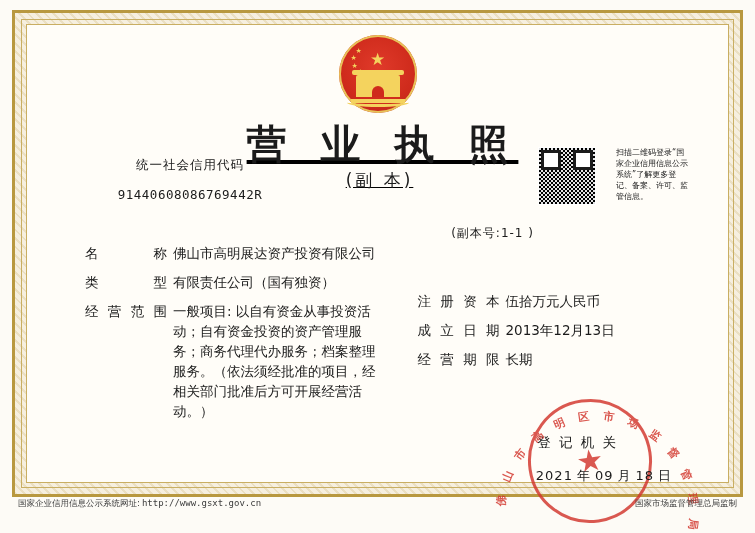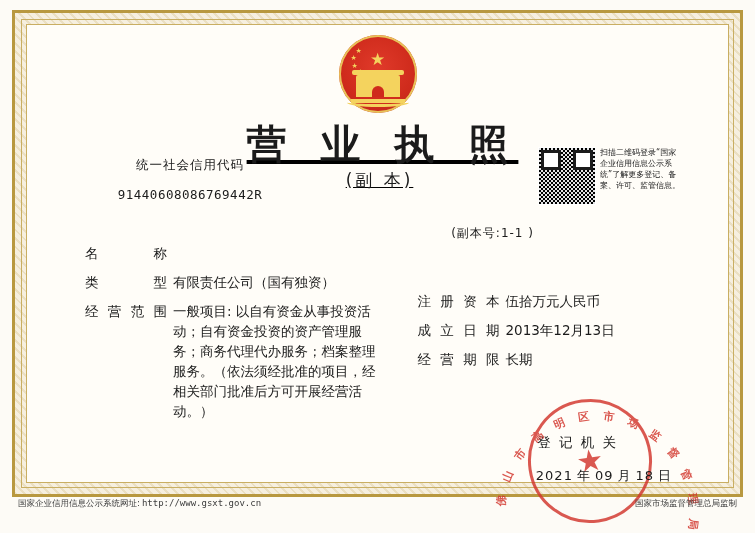--- a/index.html
+++ b/index.html
@@ -197,21 +197,21 @@
     letter-spacing: 0.5px;
     text-align: center;
   }
   
   .qr-block {
     position: absolute;
     right: 22px;
     top: 108px;
     width: 150px;
     display: flex;
-    gap: 4px;
+    gap: 20px;
   }
   .qr-code {
     width: 56px;
     height: 56px;
     flex: 0 0 56px;
     background:
       repeating-linear-gradient(0deg, #1b1b1b 0 2px, #fff 2px 4px),
       repeating-linear-gradient(90deg, #1b1b1b 0 2px, #fff 2px 4px);
     background-blend-mode: difference;
     border: 1px solid #fff;
@@ -423,20 +423,21 @@
         <div class="qr-code"></div>
         <div class="qr-text">扫描二维码登录“国家企业信用信息公示系统”了解更多登记、备案、许可、监管信息。</div>
       </div>
 
       <div class="copy-no">(副本号:1-1 )</div>
 
       <div class="fields">
         <div class="col col-left">
           <div class="field">
             <div class="f-label">名称</div>
+            <div class="f-value">佛山市高明展达资产投资有限公司</div>
           </div>
           <div class="field">
             <div class="f-label">类型</div>
             <div class="f-value">有限责任公司（国有独资）</div>
           </div>
           <div class="field">
             <div class="f-label">经营范围</div>
             <div class="f-value scope">一般项目: 以自有资金从事投资活动；自有资金投资的资产管理服务；商务代理代办服务；档案整理服务。（依法须经批准的项目，经相关部门批准后方可开展经营活动。）</div>
           </div>
         </div>

